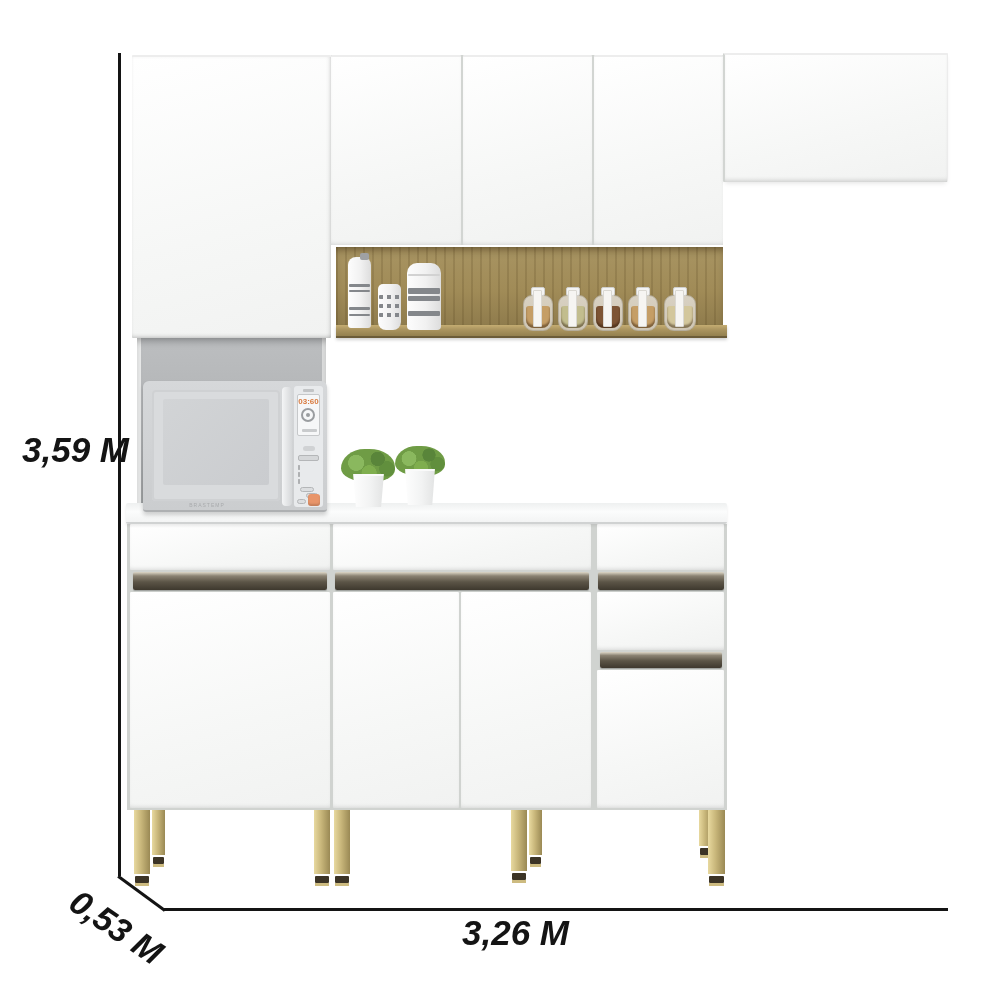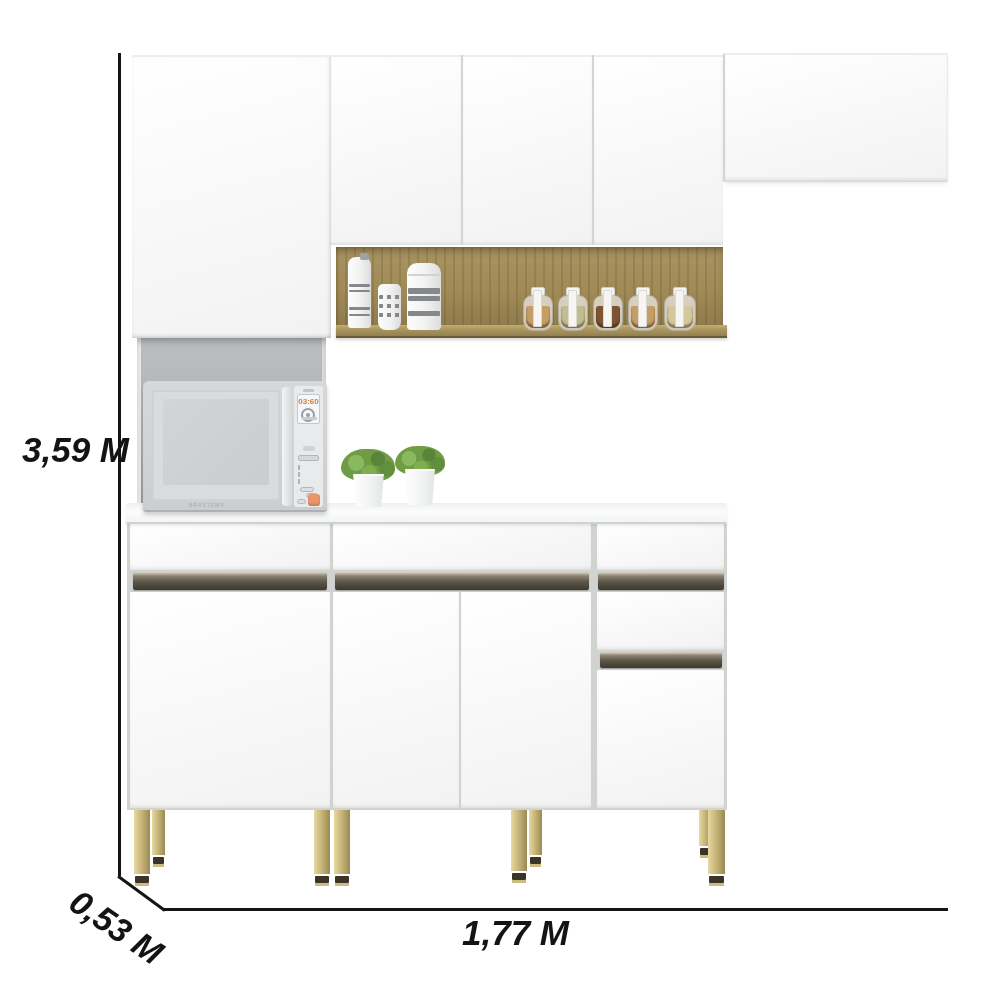--- a/index.html
+++ b/index.html
@@ -72,21 +72,21 @@
   #microwave{left:143px;top:381px;width:184px;height:131px;z-index:5;
      background:linear-gradient(180deg,#d6d8da 0%,#cbcdcf 100%);border-radius:6px 6px 3px 3px;
      border-bottom:2px solid #aeb0b2;box-shadow:0 3px 4px rgba(0,0,0,0.18);}
   #microwave-door{left:9px;top:9px;width:128px;height:111px;background:#d9dbdd;border-radius:4px;
      box-shadow:inset 0 0 0 2px #cfd1d3;}
   #microwave-window{left:11px;top:9px;width:106px;height:86px;background:linear-gradient(135deg,#d2d4d6,#cacccf);border-radius:2px;}
   #microwave-handle{left:139px;top:6px;width:10px;height:119px;border-radius:4px;
      background:linear-gradient(90deg,#f4f5f6,#d5d7d9);}
   #microwave-panel{left:151px;top:5px;width:29px;height:121px;background:#e8eaec;border-radius:3px;}
   #microwave-model-mark{left:9px;top:3px;width:11px;height:3px;background:#c2c4c6;border-radius:1px;}
-  #microwave-display{left:3px;top:8px;width:23px;height:30px;background:#f6f7f8;border:1px solid #c6c8ca;border-radius:2px;}
+  #microwave-display{left:3px;top:8px;width:23px;height:42px;background:#f6f7f8;border:1px solid #c6c8ca;border-radius:2px;}
   #microwave-time{left:0;top:2px;width:100%;text-align:center;font-size:8px;font-weight:bold;color:#d97a3e;letter-spacing:0;}
   #microwave-dial{left:50%;top:13px;width:14px;height:14px;margin-left:-8px;border:2px solid #9a9da0;border-radius:50%;}
   #microwave-dial-dot{left:50%;top:50%;width:4px;height:4px;margin:-2px 0 0 -2px;background:#9a9da0;border-radius:50%;}
   #microwave-display-bar{left:4px;bottom:3px;width:15px;height:3px;background:#c9cbcd;border-radius:1px;}
   #microwave-sensor{left:50%;top:60px;width:12px;height:5px;margin-left:-6px;background:#d0d2d4;border-radius:3px;}
   #microwave-wide-button{left:4px;top:69px;width:21px;height:6px;background:#d5d7d9;border:1px solid #b4b6b8;border-radius:2px;}
   .mw-row{left:4px;width:22px;height:5px;display:flex;gap:2px;}
   .mw-row .mw-btn{position:static;flex:1;height:5px;background:#d8dadc;border:1px solid #aeb0b2;border-radius:1px;}
   #mw-row-1{top:79px;} #mw-row-2{top:86px;} #mw-row-3{top:93px;}
   .mw-pill{height:5px;background:#dcdee0;border:1px solid #b4b6b8;border-radius:3px;}
@@ -146,21 +146,21 @@
 </head>
 <body>
 
 <div id="scene">
 
   <div class="dim-line" id="dim-vline"></div>
   <div class="dim-line" id="dim-diag"></div>
   <div class="dim-line" id="dim-hline"></div>
   <div class="dim-label" id="dim-height-label">3,59 M</div>
   <div class="dim-label" id="dim-depth-label">0,53 M</div>
-  <div class="dim-label" id="dim-width-label">1,77 M</div>
+  <div class="dim-label" id="dim-width-label">3,26 M</div>
 
   <div class="white-front" id="tower-door"></div>
   <div id="tower-niche"></div>
 
   <div id="upper-mid">
     <div class="white-front upper-door" id="upper-door-1"></div>
     <div class="white-front upper-door" id="upper-door-2"></div>
     <div class="white-front upper-door" id="upper-door-3"></div>
   </div>
 

